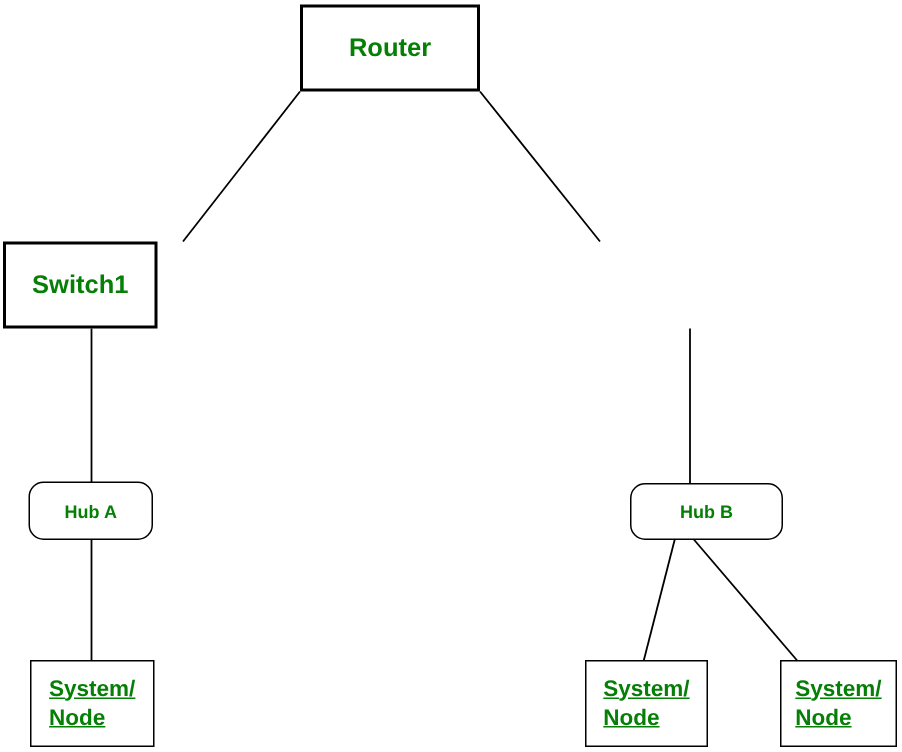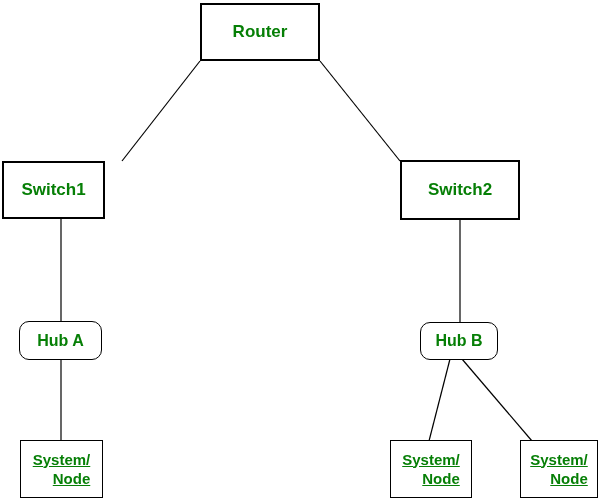--- a/index.html
+++ b/index.html
@@ -27,42 +27,42 @@
     stroke-width: 1.2;
   }
   .node {
     position: absolute;
     box-sizing: border-box;
     background: #ffffff;
     border: 2px solid var(--line-color, #000000);
     display: flex;
     align-items: center;
     justify-content: center;
-    text-align: right;
+    text-align: left;
     color: var(--label-color, #067f06);
     font-weight: bold;
   }
   .rect-lg { font-size: 17px; }
   .hub {
     border-width: 1.5px;
     border-radius: 10px;
-    font-size: 16px;
+    font-size: 12px;
   }
   .sysnode {
     border-width: 1.5px;
     font-size: 15px;
     line-height: 1.3;
     white-space: pre-line;
     text-decoration: underline;
   }
   .router  { left: 200px; top: 3px;   width: 120px; height: 58px; }
   .switch1 { left: 2px;   top: 161px; width: 103px; height: 58px; }
   .switch2 { left: 400px; top: 160px; width: 120px; height: 60px; }
   .hub-a   { left: 19px;  top: 321px; width: 83px;  height: 39px; }
-  .hub-b   { left: 420px; top: 322px; width: 78px;  height: 38px; }
+  .hub-b   { left: 420px; top: 322px; width: 102px;  height: 38px; }
   .sys-left  { left: 20px;  top: 440px; width: 83px; height: 58px; }
   .sys-mid   { left: 390px; top: 440px; width: 82px; height: 58px; }
   .sys-right { left: 520px; top: 440px; width: 78px; height: 58px; }
 </style>
 </head>
 <body>
 
 <div class="canvas">
 
   <svg class="edges" width="601" height="501" viewBox="0 0 601 501" aria-hidden="true">
@@ -72,21 +72,20 @@
     <line x1="61" y1="359" x2="61" y2="441"></line>
     <line x1="460" y1="219" x2="460" y2="323"></line>
     <line x1="450" y1="359" x2="429" y2="441"></line>
     <line x1="462" y1="359" x2="532" y2="441"></line>
   </svg>
 
   <div class="node rect-lg router">Router</div>
 
   <div class="node rect-lg switch1">Switch1</div>
 
-  <div class="node rect-lg switch2">Switch2</div>
 
   <div class="node hub hub-a">Hub A</div>
 
   <div class="node hub hub-b">Hub B</div>
 
   <div class="node sysnode sys-left">System/
 Node</div>
 
   <div class="node sysnode sys-mid">System/
 Node</div>

